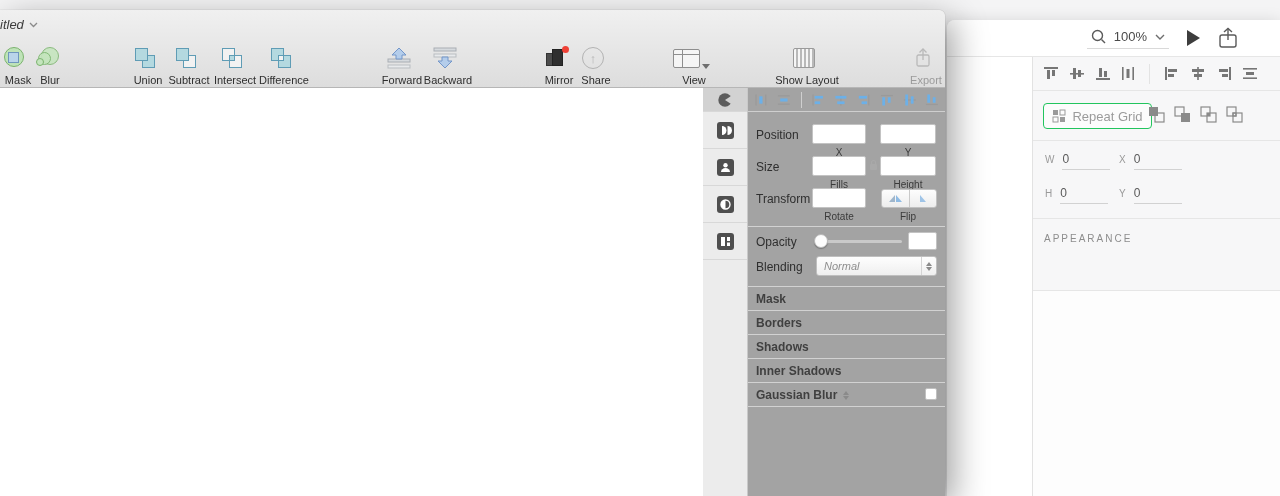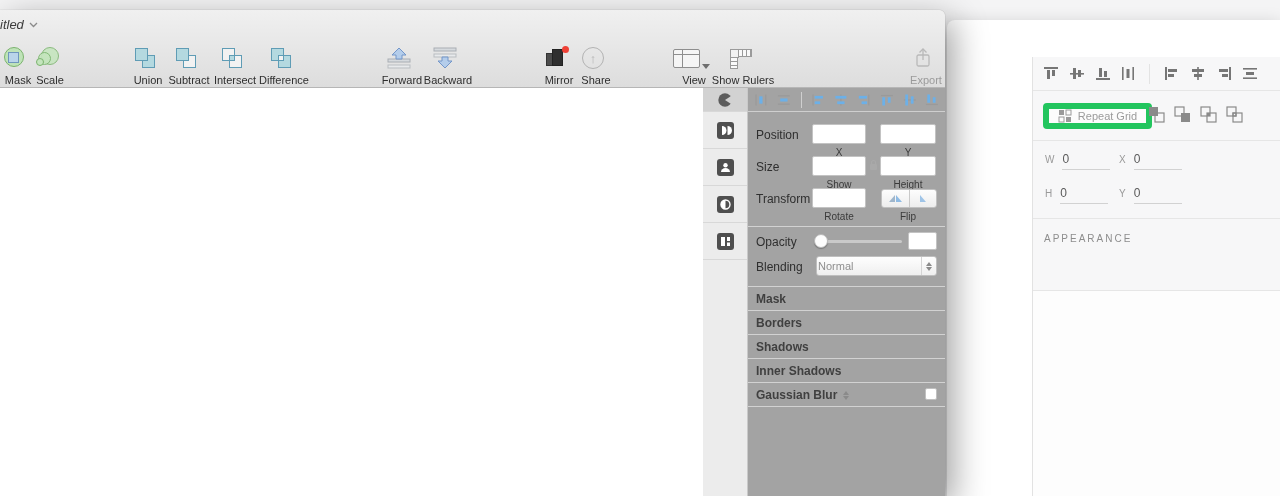--- a/index.html
+++ b/index.html
@@ -12,22 +12,22 @@
   .xd-toolbar { position:absolute; top:0; left:0; right:0; height:37px; background:#fff;
     border-bottom:1px solid #e6e6e6; border-radius:8px 0 0 0;
     display:flex; align-items:center; justify-content:flex-end; padding-right:42px; gap:18px; }
   .xd-zoom { display:flex; align-items:center; gap:8px; border-bottom:1px solid #d9d9d9; padding:2px 4px 4px 4px; }
   .xd-zoom .zval { font-size:13px; color:#4a4a4a; }
   .xd-play { width:0; height:0; border-left:13px solid #3d3d3d; border-top:8px solid transparent; border-bottom:8px solid transparent; }
   .xd-panel { position:absolute; left:85px; top:37px; right:0; bottom:0; background:#f7f7f8; border-left:1px solid #e2e2e2; }
   .xd-align-row { position:absolute; left:0; right:0; top:0; height:33px; display:flex; align-items:center; padding-left:10px; gap:10px; }
   .xd-align-row .sep { width:1px; height:20px; background:#e3e3e3; margin:0 4px; }
   .xd-hr { position:absolute; left:0; right:0; height:1px; background:#e6e6e6; }
-  .xd-repeat-btn { position:absolute; left:10px; top:46px; width:109px; height:26px; border:6px solid #22c55e; border-radius:4px;
-    background:#fcfcfc; display:flex; align-items:center; justify-content:center; gap:6px; font-size:11px; color:#9b9b9b; }
+  .xd-repeat-btn { position:absolute; left:10px; top:46px; width:109px; height:26px; border:1px solid #22c55e; border-radius:4px;
+    background:#fcfcfc; display:flex; align-items:center; justify-content:center; gap:6px; font-size:13px; color:#9b9b9b; }
   .xd-bool { position:absolute; top:49px; display:flex; gap:9px; left:115px; }
   .xd-field-row { position:absolute; font-size:12px; color:#555; }
   .xd-field-row .lbl { color:#9a9a9a; font-size:10px; margin-right:8px; }
   .xd-underline-field { display:inline-block; width:48px; border-bottom:1px solid #d2d2d2; padding-bottom:3px; font-size:12px; color:#5a5a5a; }
   .xd-sec-title { position:absolute; left:11px; font-size:10px; letter-spacing:2px; color:#8d8d8d; }
   .xd-opacity-row { position:absolute; left:10px; top:252px; display:flex; align-items:center; gap:10px; }
   .checker { width:15px; height:15px; border:1px solid #8f8f8f;
     background-image:linear-gradient(45deg,#9a9a9a 25%,transparent 25%,transparent 75%,#9a9a9a 75%),
                      linear-gradient(45deg,#9a9a9a 25%,transparent 25%,transparent 75%,#9a9a9a 75%);
     background-size:6px 6px; background-position:0 0,3px 3px; }
@@ -94,32 +94,50 @@
   .hr { position:absolute; left:0; right:0; height:1px; background:#d2d2d2; }
   .flipctl { position:absolute; display:flex; border:1px solid #c0c0c0; border-radius:3px; overflow:hidden; background:linear-gradient(#fdfdfd,#ededed); }
   .flipctl .seg { width:27px; height:17px; display:flex; align-items:center; justify-content:center; gap:1px; }
   .flipctl .seg + .seg { border-left:1px solid #c9c9c9; }
   .tri { width:0; height:0; }
   .tri.gl { border-top:7px solid transparent; border-right:6px solid #9fb6cc; }
   .tri.bl { border-top:7px solid transparent; border-left:6px solid #8fbbe4; }
   .slider { position:absolute; height:3px; background:#c9c9c9; border-radius:2px; }
   .slider .knob { position:absolute; left:-2px; top:-6px; width:14px; height:14px; border-radius:50%; background:#fdfdfd; border:1px solid #b9b9b9; box-shadow:0 1px 1px rgba(0,0,0,.25); }
   .dropdown { position:absolute; height:20px; border:1px solid #bfbfbf; border-radius:3px; background:linear-gradient(#fefefe,#efefef);
-    display:flex; align-items:center; font-size:11px; color:#8f8f8f; padding-left:1px; }
+    display:flex; align-items:center; font-size:11px; color:#8f8f8f; padding-left:7px;font-style:italic; }
   .dropdown .stepper { margin-left:auto; width:15px; height:100%; border-left:1px solid #d4d4d4; display:flex; flex-direction:column; align-items:center; justify-content:center; gap:1px; }
   .uptri { width:0; height:0; border-left:3px solid transparent; border-right:3px solid transparent; border-bottom:4px solid #8a8a8a; }
   .dntri { width:0; height:0; border-left:3px solid transparent; border-right:3px solid transparent; border-top:4px solid #8a8a8a; }
   .sechead { position:absolute; left:8px; font-size:12px; font-weight:bold; color:#404040; display:flex; align-items:center; gap:6px; }
   .chk { position:absolute; width:12px; height:12px; border:1px solid #c0c0c0; border-radius:2px; background:#fff; }
   .minichev { display:inline-flex; flex-direction:column; gap:1px; }
 </style>
 </head>
 <body>
 
 <div class="xd-window">
+  <div class="xd-toolbar">
+    <div class="xd-zoom">
+      <svg width="15" height="15" viewBox="0 0 15 15">
+          <circle cx="6.5" cy="6.5" r="5" fill="none" stroke="#5a5a5a" stroke-width="1.4"></circle>
+          <line x1="10.5" y1="10.5" x2="14" y2="14" stroke="#5a5a5a" stroke-width="1.4"></line>
+        </svg>
+      <span class="zval">100%</span>
+      <svg width="10" height="6" viewBox="0 0 10 6">
+          <polyline points="1,1 5,5 9,1" fill="none" stroke="#6e6e6e" stroke-width="1.4"></polyline>
+        </svg>
+    </div>
+    <div class="xd-play"></div>
+    <svg width="20" height="22" viewBox="0 0 20 22">
+        <rect x="2" y="8" width="16" height="12" rx="2" fill="none" stroke="#5a5a5a" stroke-width="1.4"></rect>
+        <line x1="10" y1="1.5" x2="10" y2="13" stroke="#5a5a5a" stroke-width="1.4"></line>
+        <polyline points="6,5 10,1.5 14,5" fill="none" stroke="#5a5a5a" stroke-width="1.4"></polyline>
+      </svg>
+  </div>
 
   <div class="xd-panel">
     <div class="xd-align-row">
       <svg width="16" height="15" viewBox="0 0 16 15">
           <rect x="1" y="1" width="14" height="2" fill="#767676"></rect>
           <rect x="4" y="4" width="3" height="9" fill="#767676"></rect>
           <rect x="9" y="4" width="3" height="6" fill="#767676"></rect>
         </svg>
       <svg width="16" height="15" viewBox="0 0 16 15">
           <rect x="4" y="2" width="3" height="11" fill="#767676"></rect>
@@ -236,21 +254,21 @@
       <div class="tlabel">Mask</div>
     </div>
     <div class="titem" style="left:28px; width:38px">
       <div class="ticon">
           <div class="scale-icn">
             <i class="c3"></i>
             <i class="c2"></i>
             <i class="c1"></i>
           </div>
         </div>
-      <div class="tlabel">Scale</div>
+      <div class="tlabel">Blur</div>
     </div>
     <div class="titem" style="left:126px; width:38px">
       <div class="ticon">
           <div class="boolwrap">
             <div class="sq fill f"></div>
             <div class="sq fill b"></div>
           </div>
         </div>
       <div class="tlabel">Union</div>
     </div>
@@ -322,29 +340,25 @@
     <div class="titem" style="left:670px; width:42px">
       <div class="ticon" style="display:flex">
           <div class="view-icn">
             <div class="bar"></div>
             <div class="col"></div>
           </div>
           <div class="view-caret"></div>
         </div>
       <div class="tlabel">View</div>
     </div>
-    <div class="titem" style="left:708px; width:64px">
-      <div class="ticon">
-          <div class="ruler-icn">
-            <div class="v"></div>
-            <div class="h"></div>
-            <div class="c"></div>
-          </div>
-        </div>
-      <div class="tlabel">Show Rulers</div>
+    <div class="titem" style="left:772px; width:64px">
+      <div class="ticon">
+          <div class="layout-icn"></div>
+        </div>
+      <div class="tlabel">Show Layout</div>
     </div>
     <div class="titem disabled" style="left:903px; width:40px">
       <div class="ticon">
         <svg width="18" height="22" viewBox="0 0 18 22">
             <rect x="3" y="8" width="12" height="11" rx="1.5" fill="none" stroke="#b9b9b9" stroke-width="1.3"></rect>
             <line x1="9" y1="2" x2="9" y2="13" stroke="#b9b9b9" stroke-width="1.3"></line>
             <polyline points="5.5,5.5 9,2 12.5,5.5" fill="none" stroke="#b9b9b9" stroke-width="1.3"></polyline>
           </svg>
       </div>
       <div class="tlabel">Export</div>
@@ -446,21 +460,21 @@
     <div class="sublab" style="left:64px; top:59px; width:54px">X</div>
     <div class="sublab" style="left:132px; top:59px; width:56px">Y</div>
 
     <div class="ins-label" style="top:72px">Size</div>
     <input class="fld" style="left: 64px; top: 68px; width: 54px;" value="">
     <svg style="position:absolute; left:121px; top:71px" width="9" height="12" viewBox="0 0 9 12">
         <rect x="1" y="5" width="7" height="6" rx="1" fill="#a9a9a9"></rect>
         <path d="M2.5 5 V3.5 a2 2 0 0 1 4 0 V5" fill="none" stroke="#a9a9a9" stroke-width="1.2"></path>
       </svg>
     <input class="fld" style="left: 132px; top: 68px; width: 56px;" value="">
-    <div class="sublab" style="left:64px; top:91px; width:54px">Show</div>
+    <div class="sublab" style="left:64px; top:91px; width:54px">Fills</div>
     <div class="sublab" style="left:132px; top:91px; width:56px">Height</div>
 
     <div class="ins-label" style="top:104px">Transform</div>
     <input class="fld" style="left: 64px; top: 100px; width: 54px;" value="">
     <div class="flipctl" style="left:133px; top:101px">
       <div class="seg">
           <div class="tri gl"></div>
           <div class="tri bl"></div>
         </div>
       <div class="seg">

